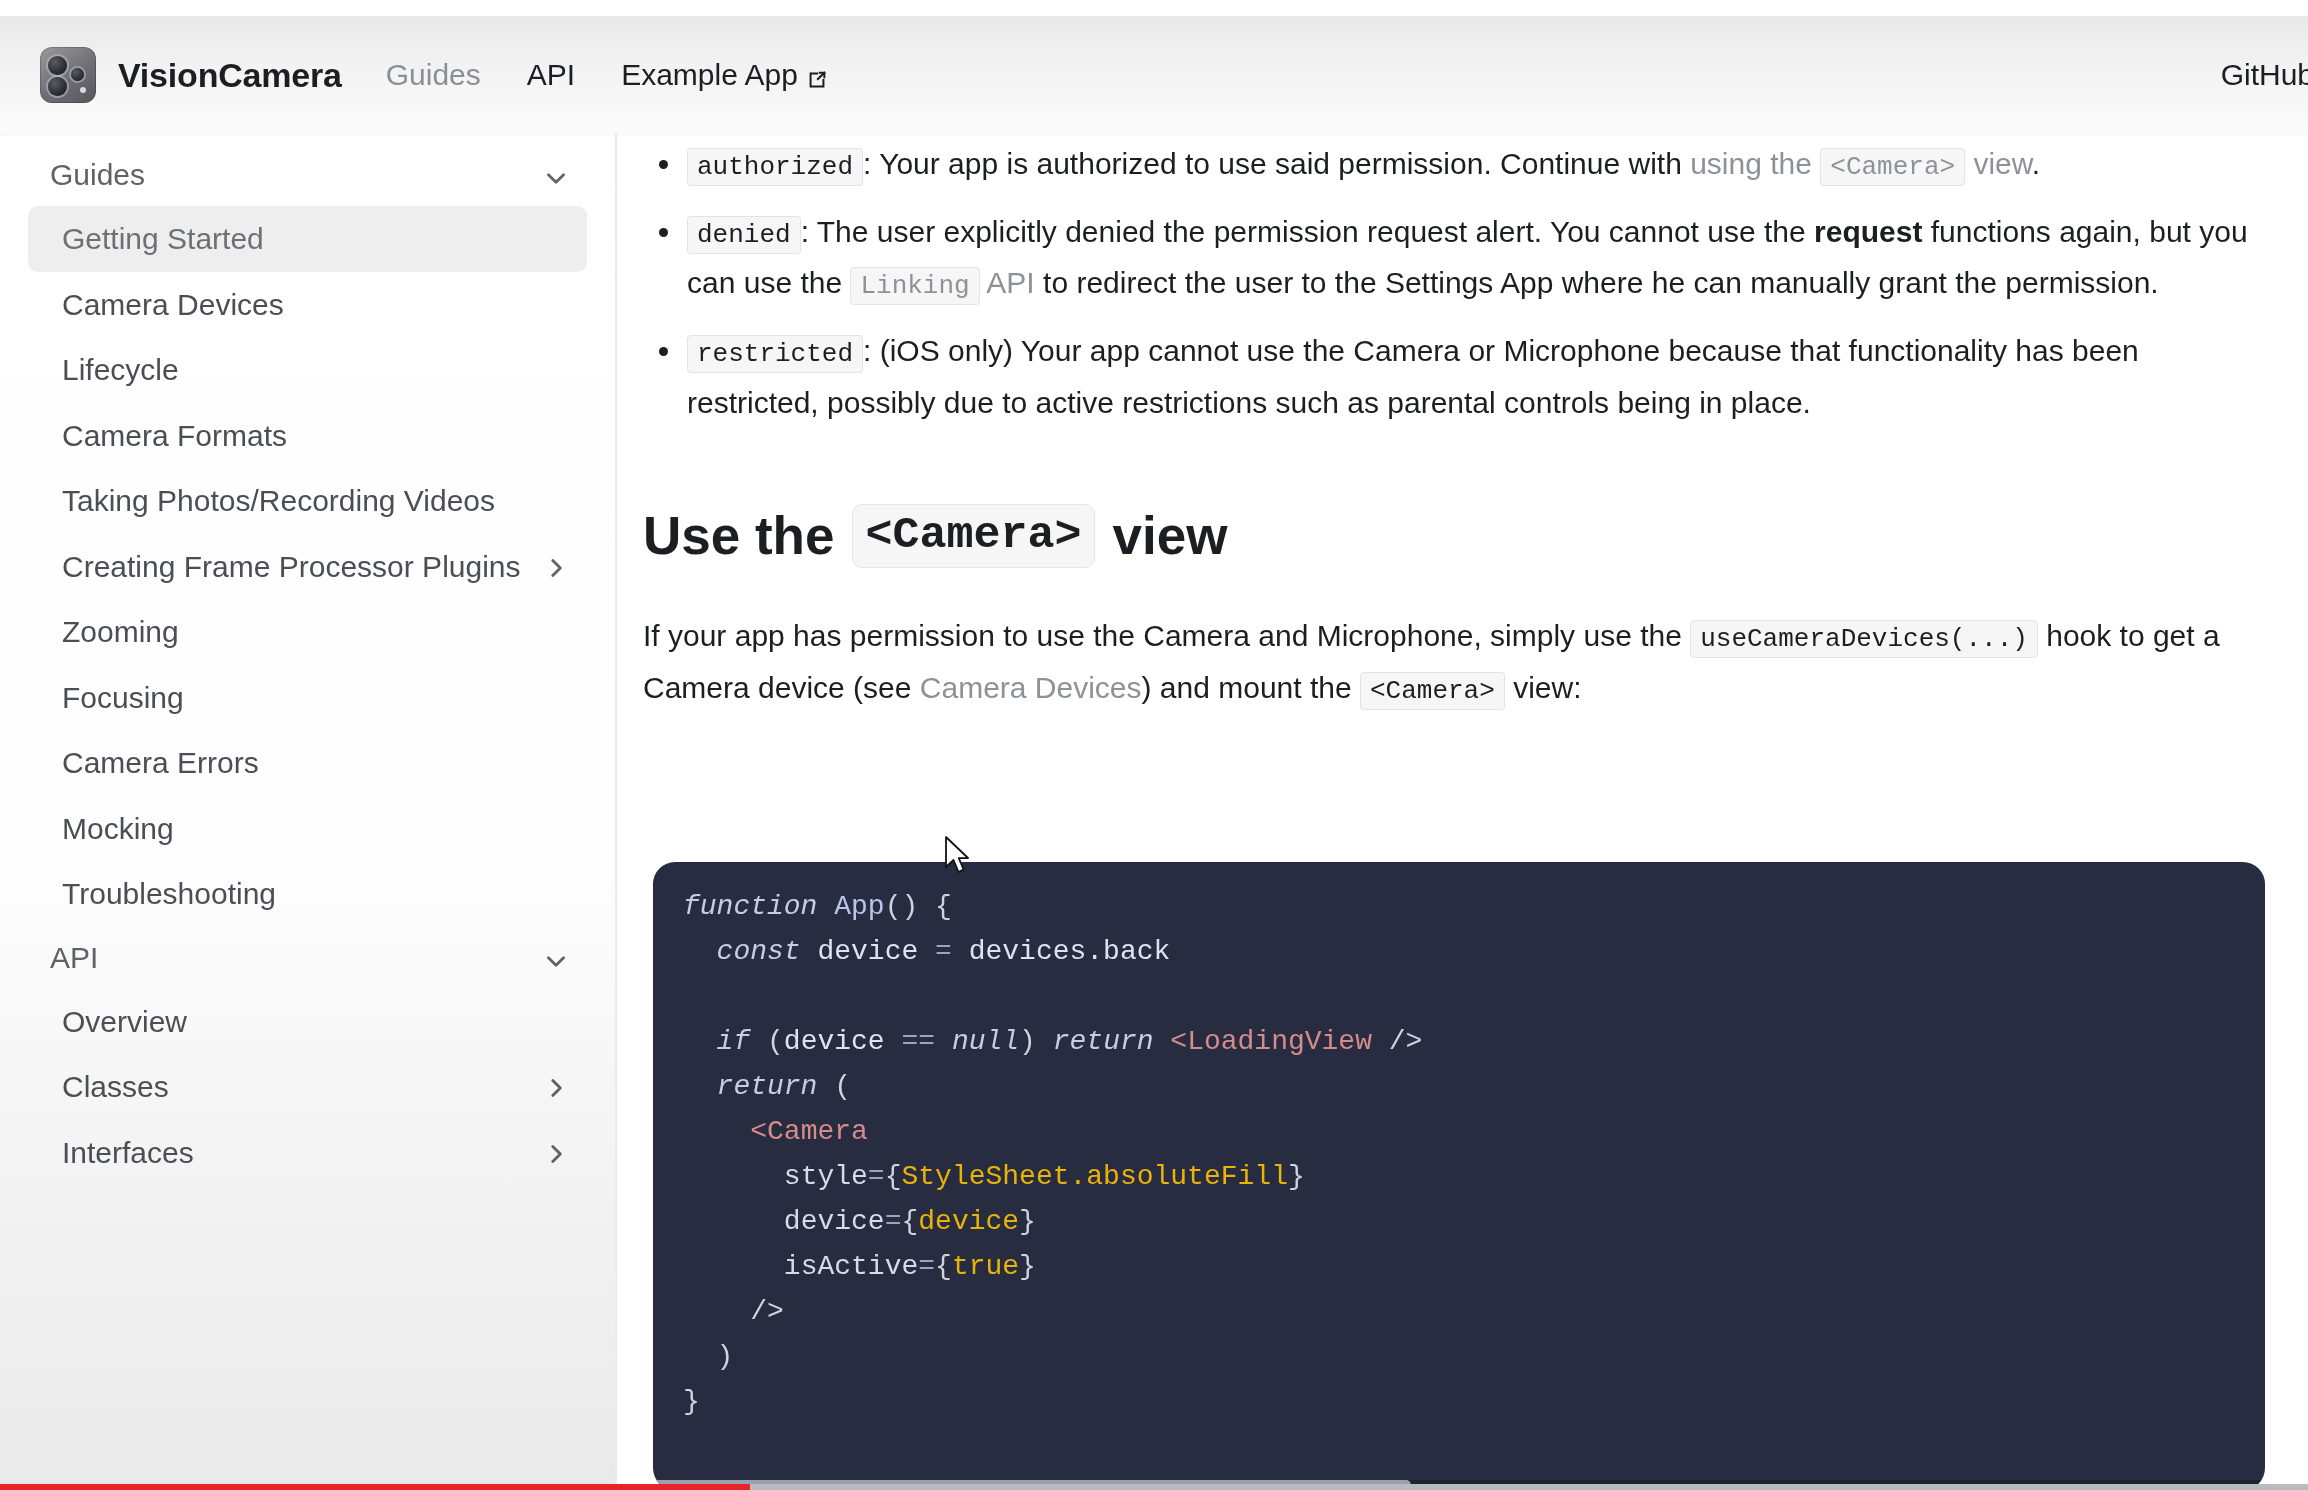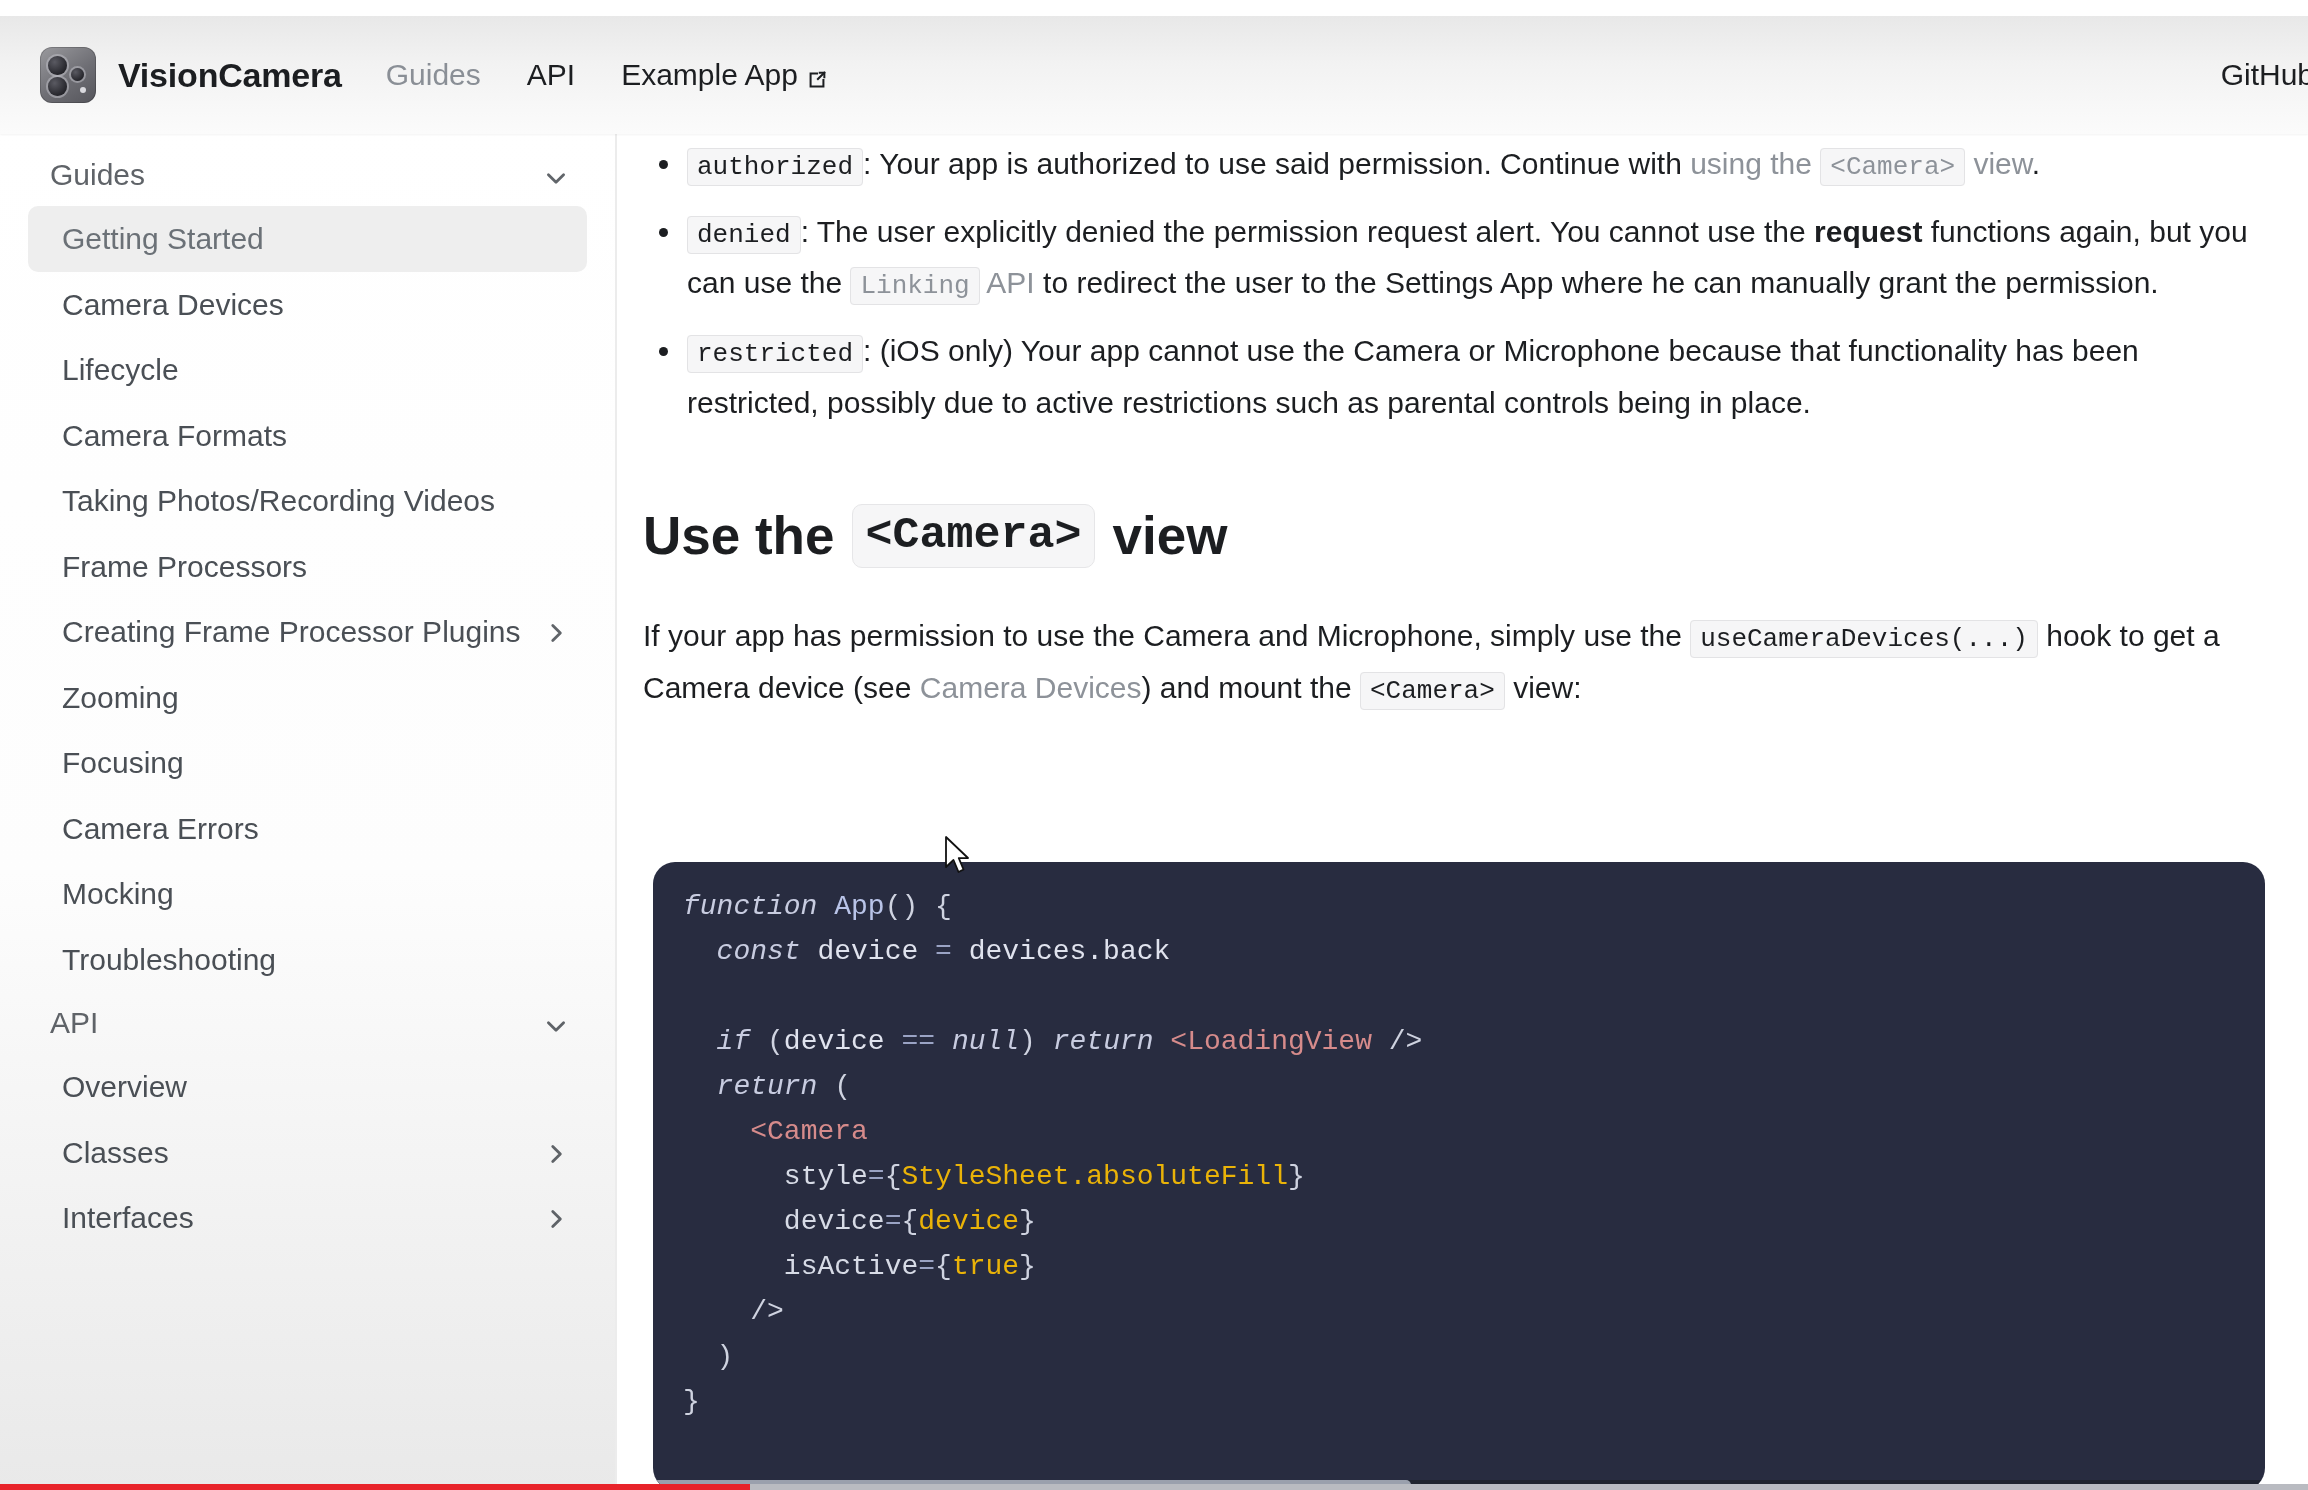--- a/index.html
+++ b/index.html
@@ -354,23 +354,20 @@
     <div class="side-item">
       <span class="label">Lifecycle</span>
     </div>
     <div class="side-item">
       <span class="label">Camera Formats</span>
     </div>
     <div class="side-item">
       <span class="label">Taking Photos/Recording Videos</span>
     </div>
     <div class="side-item">
-      <span class="label">Frame Processors</span>
-    </div>
-    <div class="side-item">
       <span class="label">Creating Frame Processor Plugins</span>
       <span class="chev">
         <svg viewBox="0 0 24 24" width="26" height="26" fill="none" stroke="#3a3f45" stroke-width="2.6" stroke-linecap="round" stroke-linejoin="round">
             <path d="M9 5 l7 7 l-7 7"></path>
           </svg>
       </span>
     </div>
     <div class="side-item">
       <span class="label">Zooming</span>
     </div>

